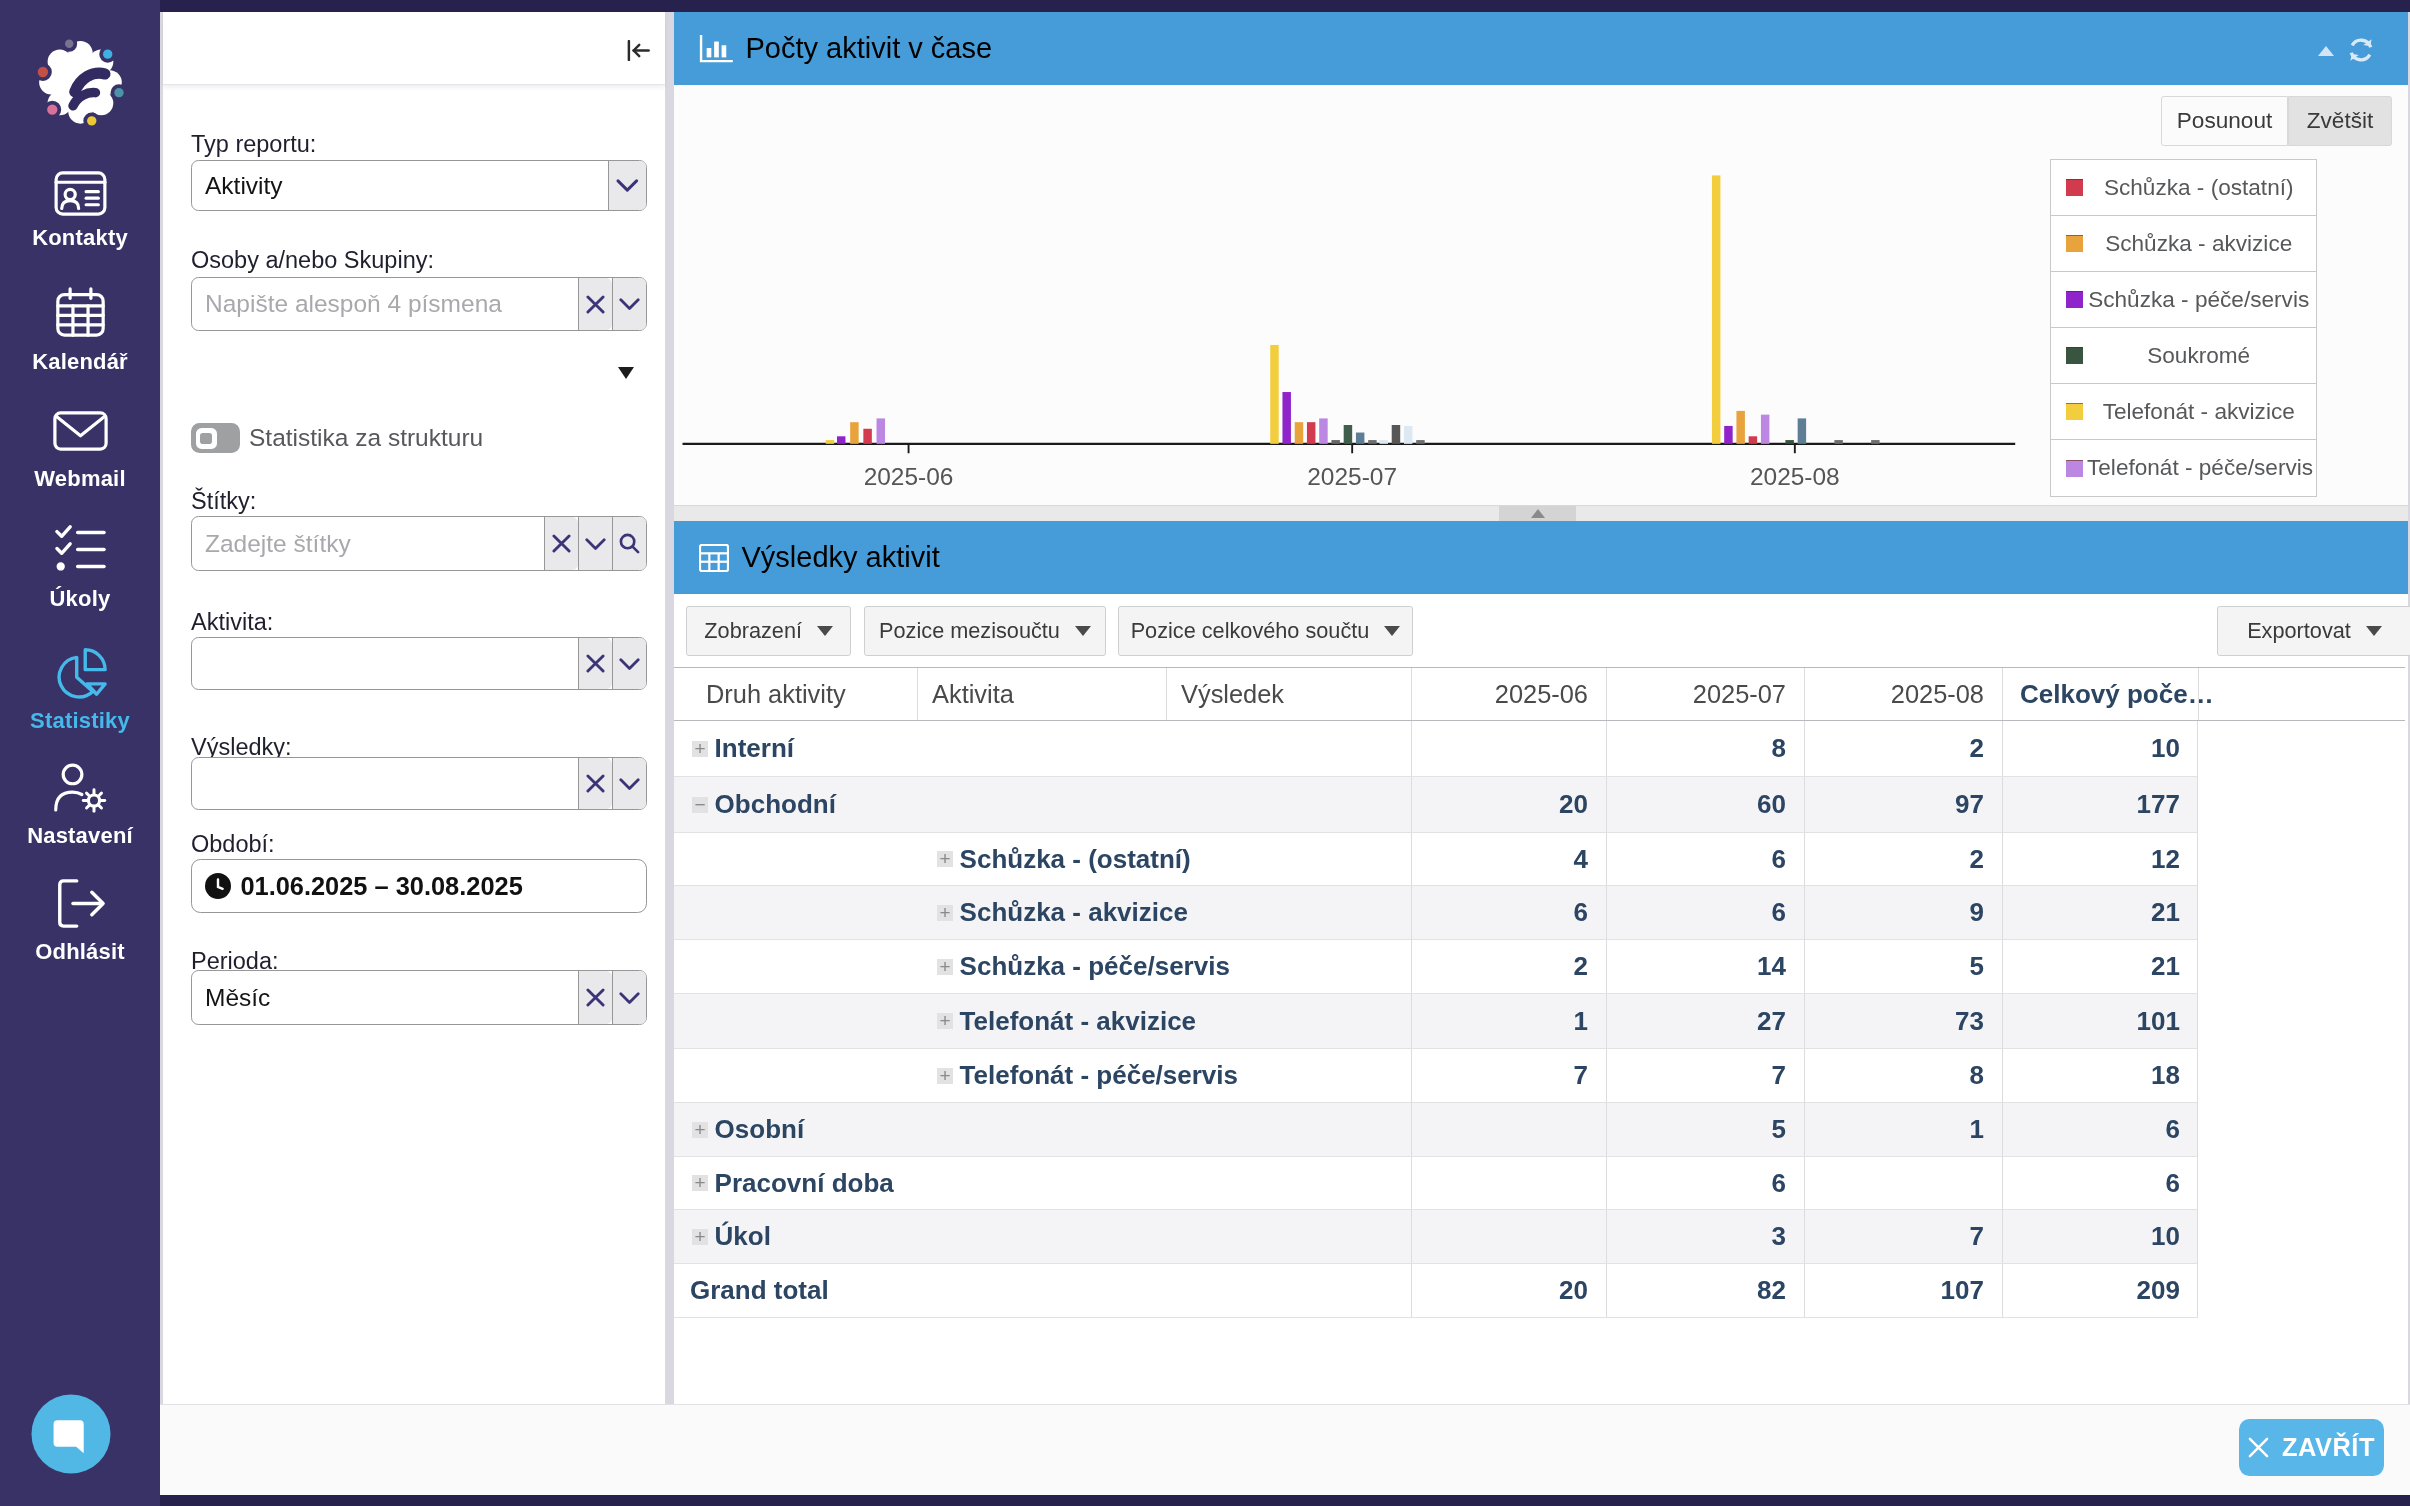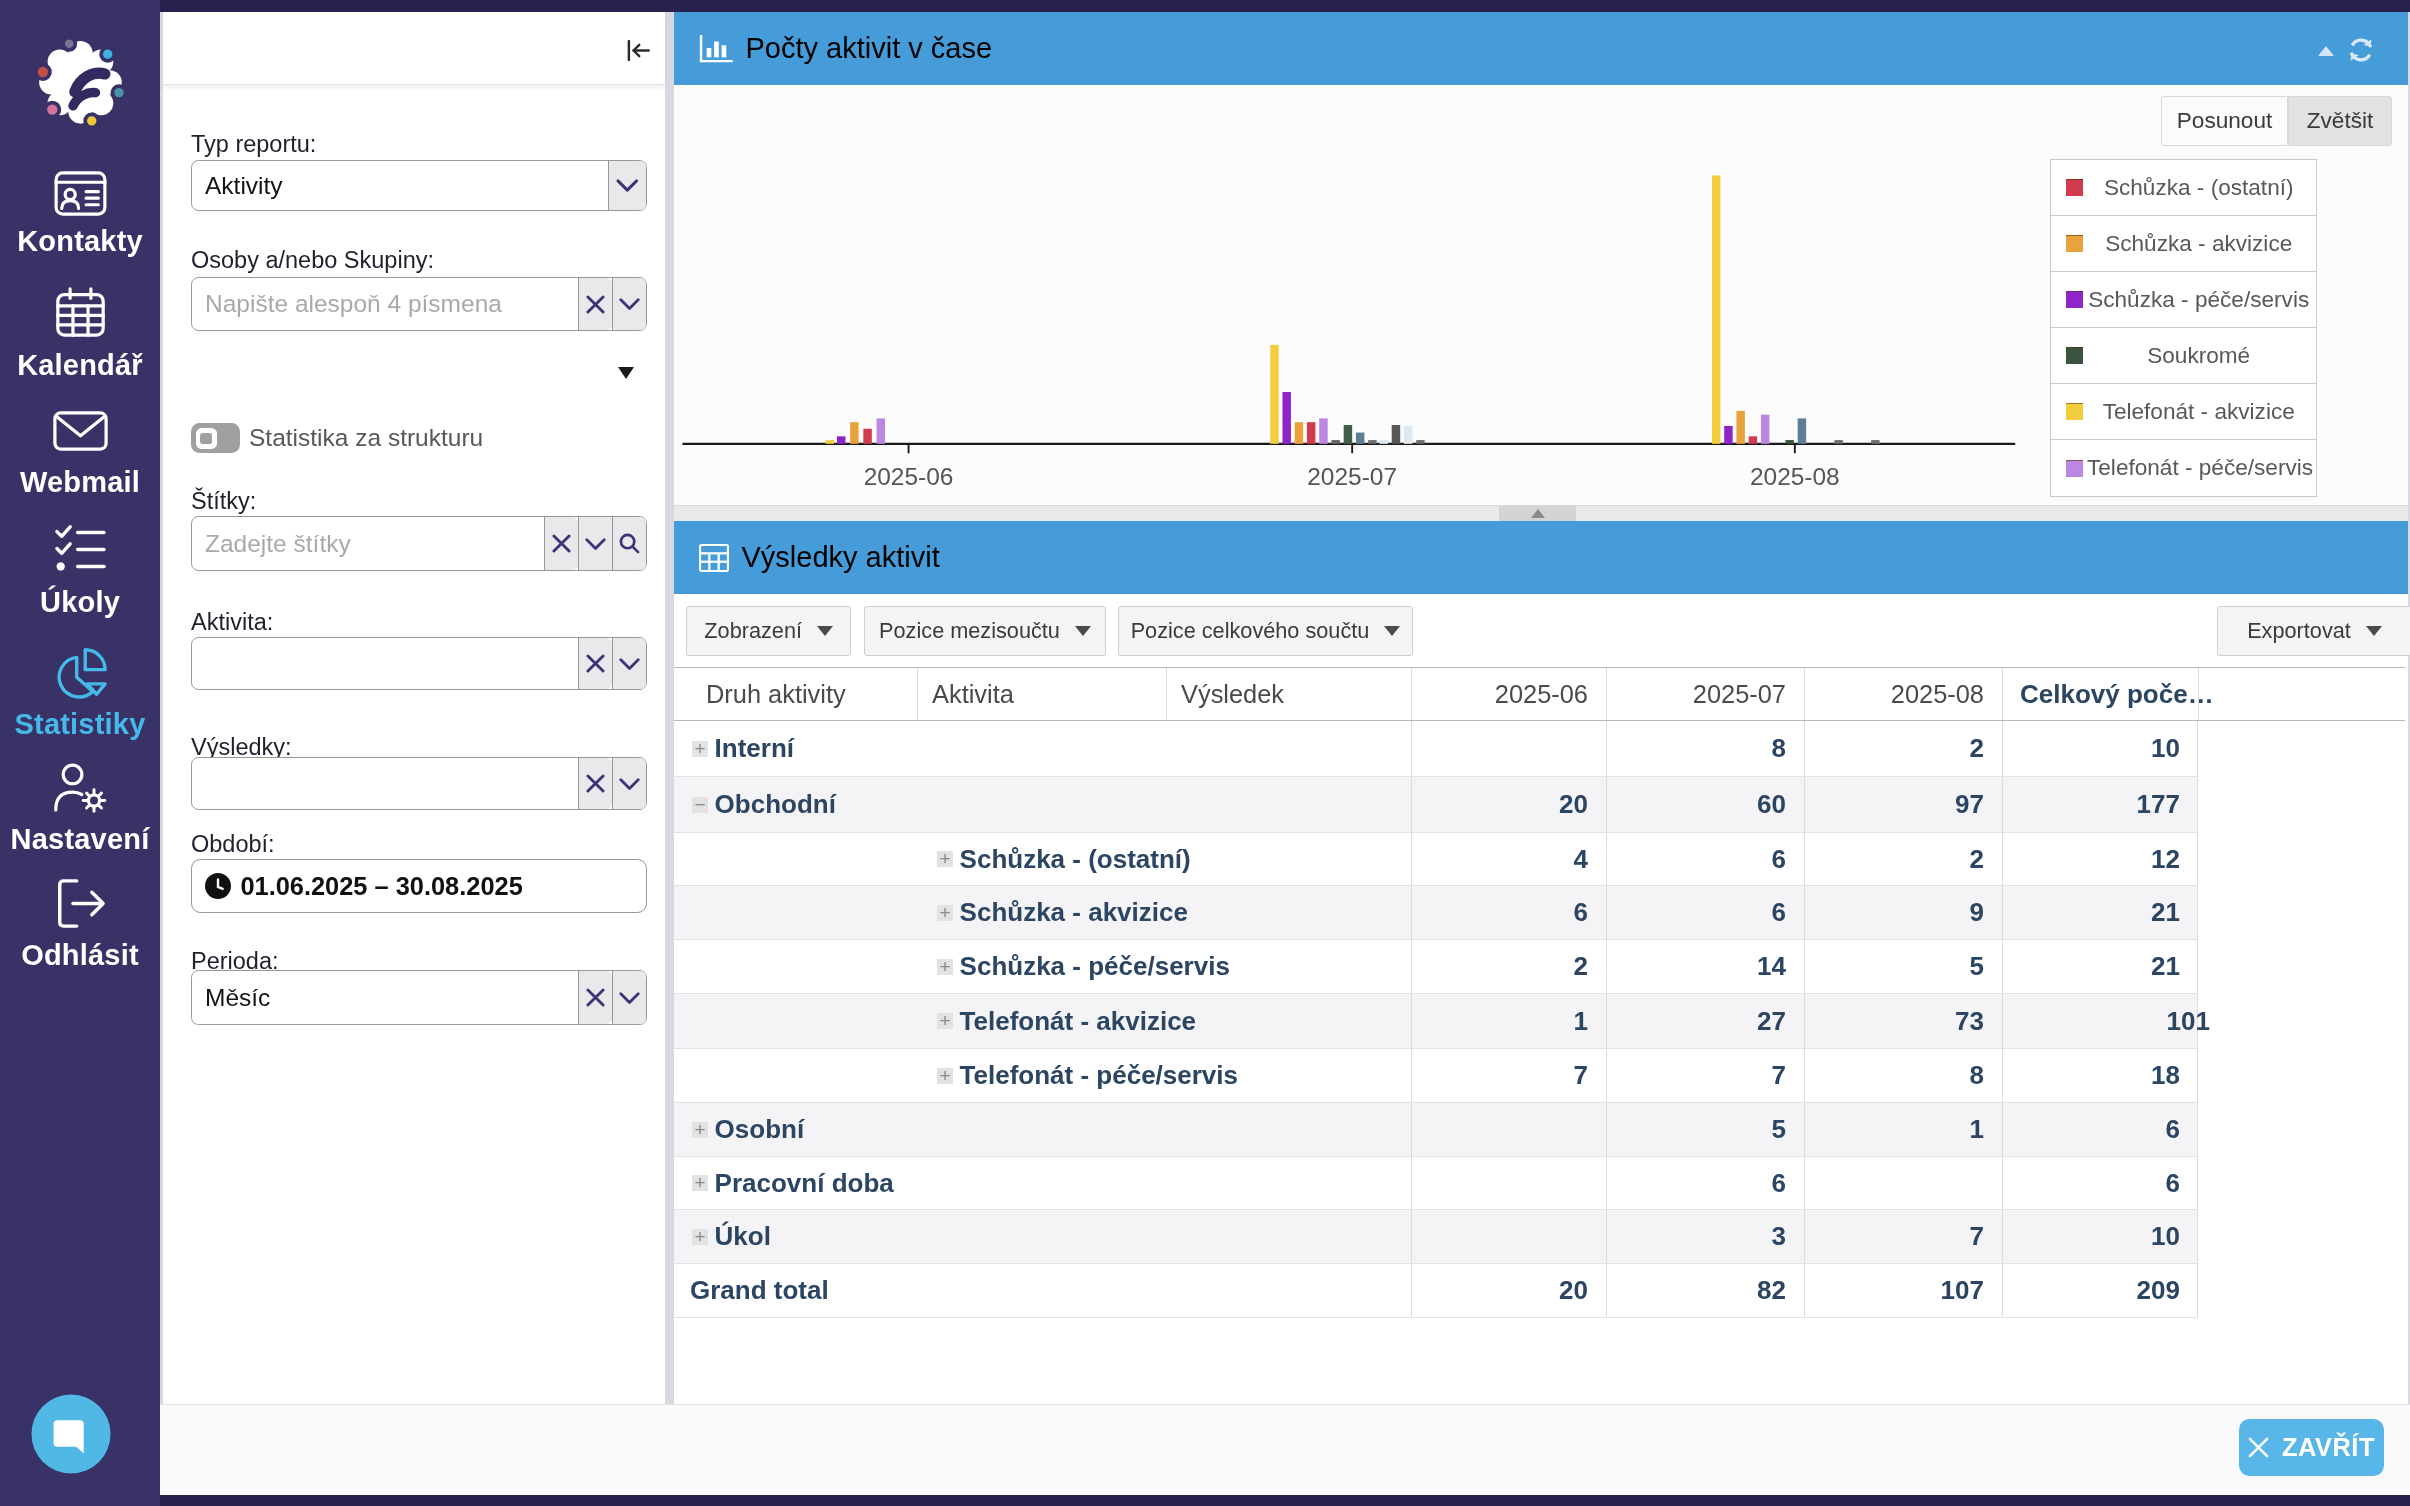--- a/index.html
+++ b/index.html
@@ -7,21 +7,21 @@
   body { font-family:"Liberation Sans", sans-serif; background:#26214d; position:relative; }
   .abs { position:absolute; }
 
   
   #content-bg { left:160px; top:12.2px; width:2250px; height:1392px; background:#d9d8e1; }
   #footer { left:160px; top:1404px; width:2250px; height:91px; background:#fafafa; border-top:0.9px solid #e2e2e6; }
 
   
   #sidebar { left:0; top:0; width:160px; height:1507px; background:#393267; }
   .nav-item { position:absolute; left:0; width:160px; text-align:center; color:#fff; }
-  .nav-item .lbl { font-size:29px; font-weight:700; letter-spacing:0.2px; }
+  .nav-item .lbl { font-size:22px; font-weight:700; letter-spacing:0.2px; }
   .nav-item.active { color:#45b9e9; }
 
   
   #filter { left:163px; top:12.2px; width:502px; height:1392px; background:#fff; }
   #filter-head { position:absolute; top:0; left:0; width:502px; height:73px; border-bottom:1.9px solid #e4e4ea; box-shadow:0 2.8px 3.8px rgba(0,0,0,0.06); }
   .flabel { position:absolute; left:28px; font-size:23.5px; color:#1f1f2e; }
   .fbox { position:absolute; left:28px; width:456px; background:#fff; border:1.9px solid #979797; border-radius:7.5px; }
   .fbox .btns { position:absolute; right:0; top:0; bottom:0; display:flex; }
   .fbox .btn { width:34px; border-left:1.9px solid #979797; background:#e9e9ec; display:flex; align-items:center; justify-content:center; border-radius:0 5.6px 5.6px 0; }
   .fbox .btn + .btn { border-radius:0; }
@@ -495,21 +495,21 @@
         <div class="vline" style="left:1328px;"></div>
       </div>
       <div class="trow stripe" style="height:55px;">
         <div class="cell" style="left:263px;">
           <span class="pm">+</span>
           <span class="gname">Telefonát - akvizice</span>
         </div>
         <div class="cell r num" style="left:737px;width:177px;">1</div>
         <div class="cell r num" style="left:932px;width:180px;">27</div>
         <div class="cell r num" style="left:1130px;width:180px;">73</div>
-        <div class="cell r num" style="left:1328px;width:178px;margin-left:30px;">101</div>
+        <div class="cell r num" style="left:1328px;width:178px;">101</div>
         <div class="vline" style="left:737px;"></div>
         <div class="vline" style="left:932px;"></div>
         <div class="vline" style="left:1130px;"></div>
         <div class="vline" style="left:1328px;"></div>
       </div>
       <div class="trow" style="height:54px;">
         <div class="cell" style="left:263px;">
           <span class="pm">+</span>
           <span class="gname">Telefonát - péče/servis</span>
         </div>

